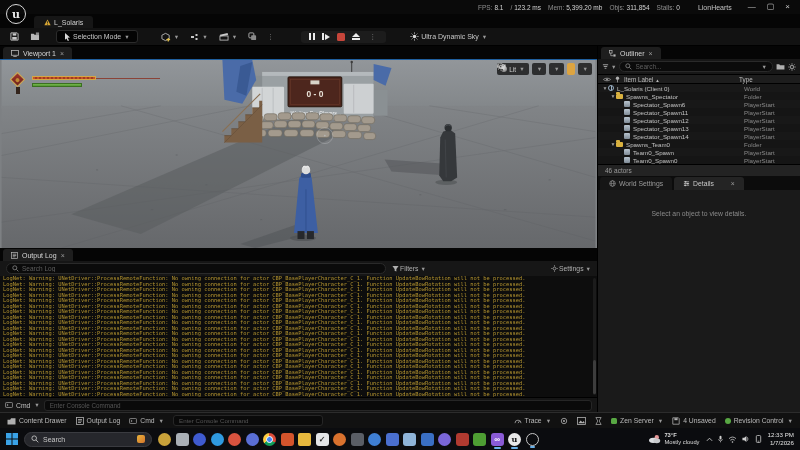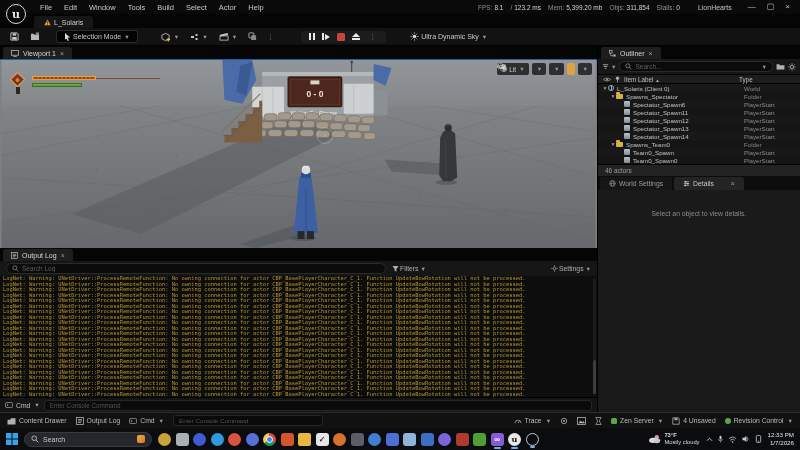--- a/index.html
+++ b/index.html
@@ -133,30 +133,20 @@
   svg.ic{display:block}
 </style>
 </head>
 <body>
 
 <div class="screen">
 
   <div class="titlebar">
     <div class="ue-logo">u</div>
     <div class="tb-top">
-      <nav class="menus">
-          <span class="menu-item">File</span>
-          <span class="menu-item">Edit</span>
-          <span class="menu-item">Window</span>
-          <span class="menu-item">Tools</span>
-          <span class="menu-item">Build</span>
-          <span class="menu-item">Select</span>
-          <span class="menu-item">Actor</span>
-          <span class="menu-item">Help</span>
-        </nav>
       <div class="stats">
           <span class="stat"><span class="l">FPS:</span><span class="v">8.1</span></span>
           <span class="stat"><span class="l">/</span><span class="v">123.2 ms</span></span>
           <span class="stat"><span class="l">Mem:</span><span class="v">5,399.20 mb</span></span>
           <span class="stat"><span class="l">Objs:</span><span class="v">311,854</span></span>
           <span class="stat"><span class="l">Stalls:</span><span class="v">0</span></span>
         </div>
       <div class="project">LionHearts</div>
       <div class="win-controls">
         <span>—</span>

